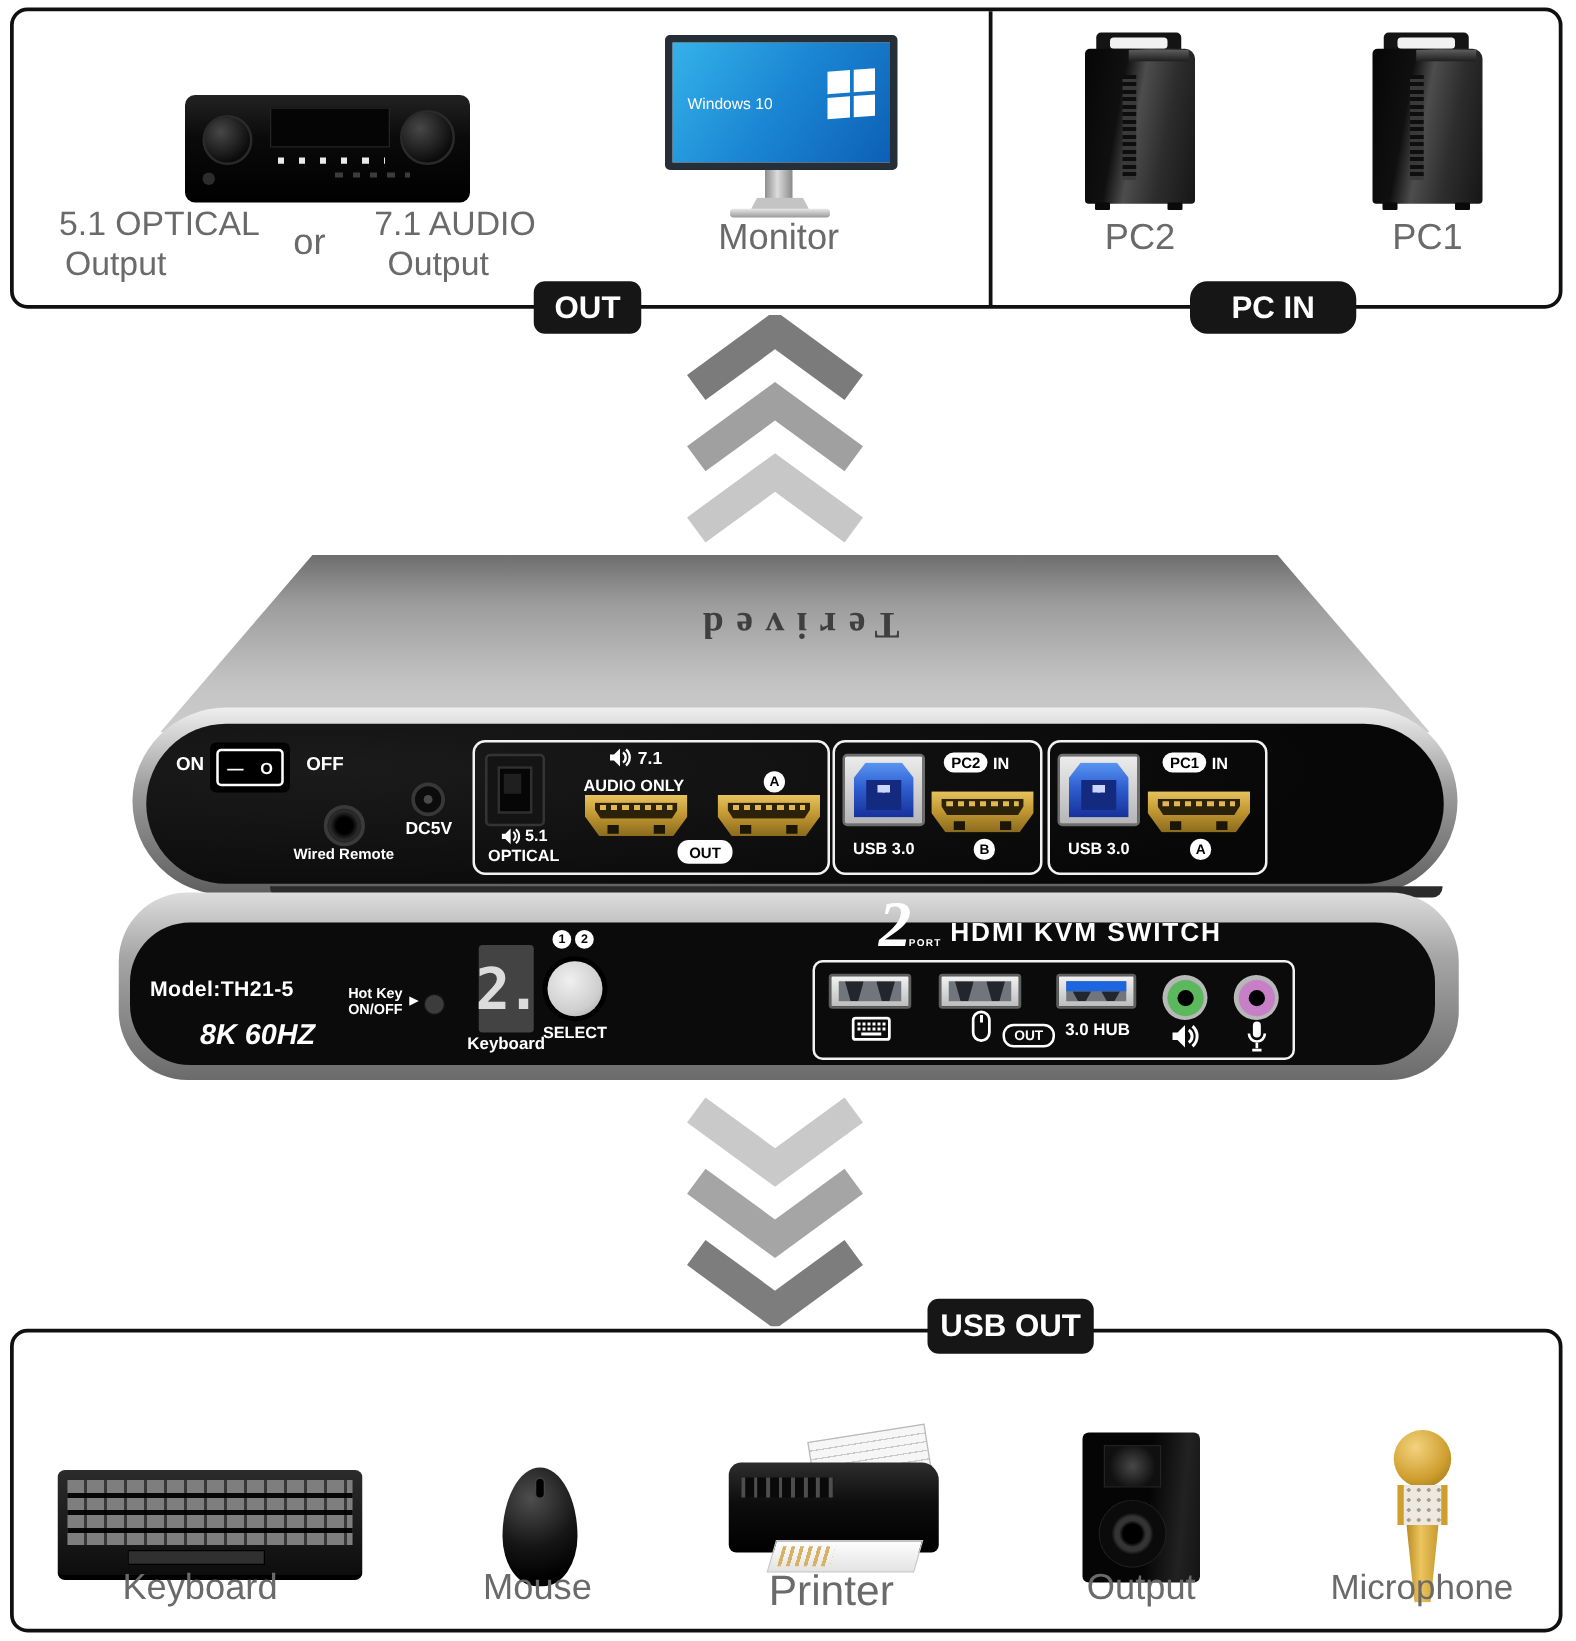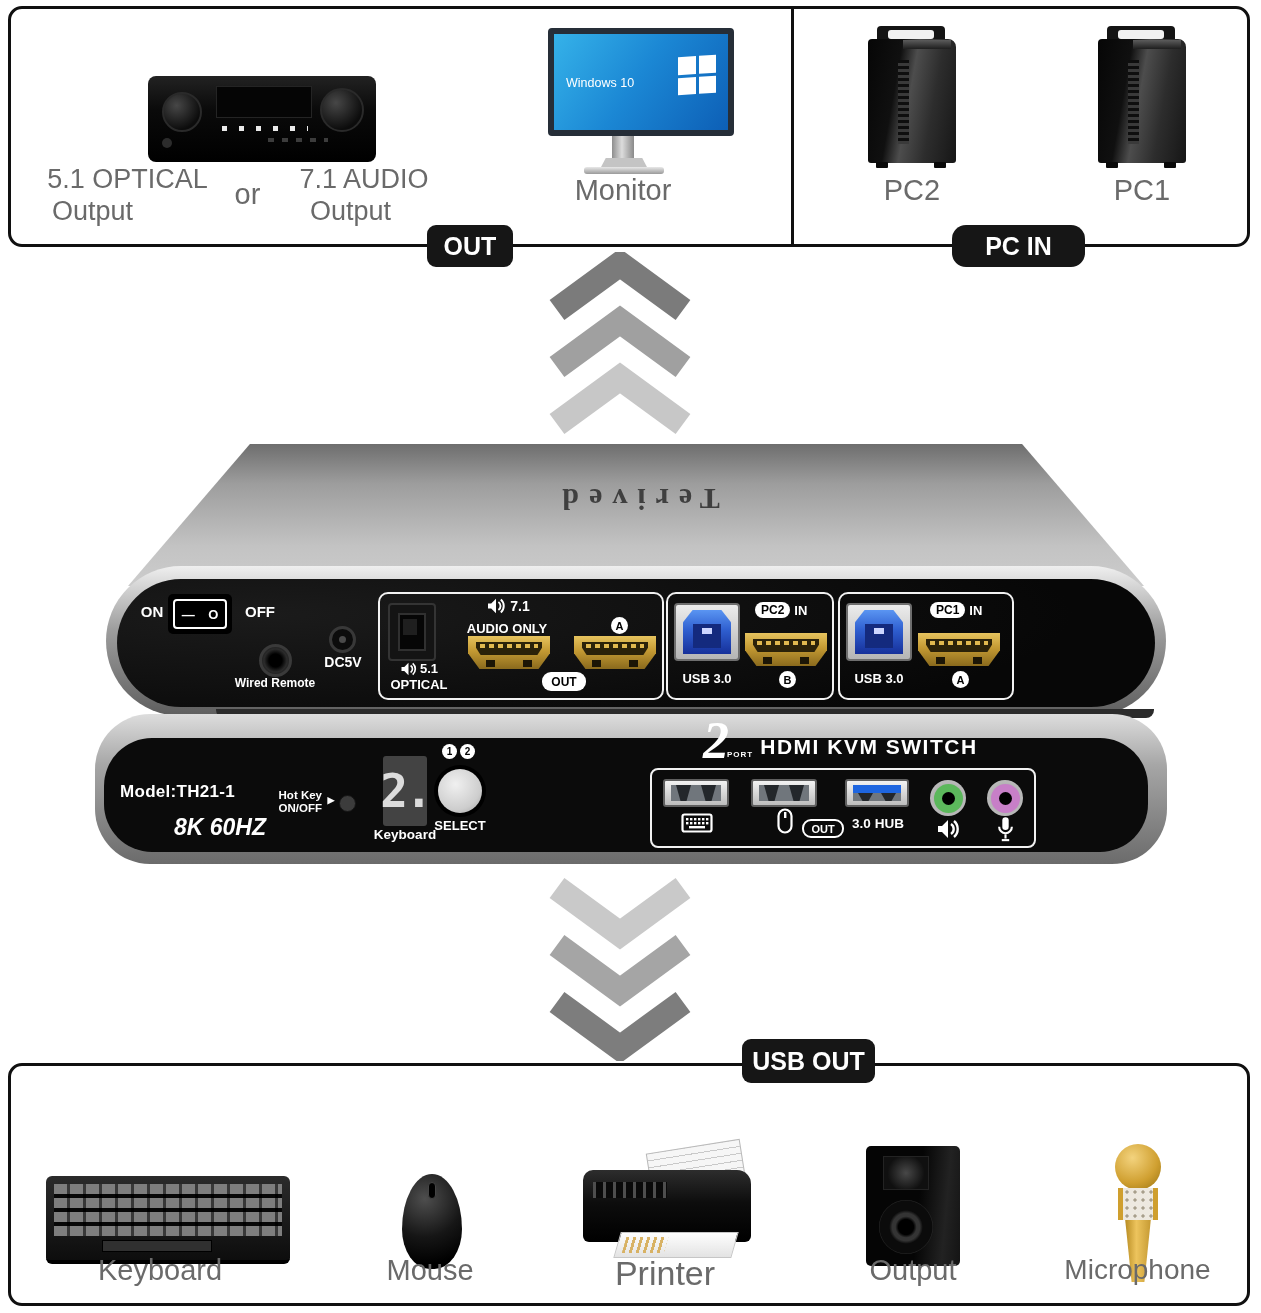--- a/index.html
+++ b/index.html
@@ -20,21 +20,21 @@
   .knob{position:absolute;border-radius:50%;background:radial-gradient(circle at 35% 32%,#474747,#0c0c0c 72%);border:2px solid #2a2a2a;}
   .rdisplay{position:absolute;left:68px;top:10px;width:96px;height:32px;background:#050505;border:1px solid #242424;}
   .rdots{position:absolute;left:74px;top:50px;width:86px;height:5px;
          background:repeating-linear-gradient(90deg,#eaeaea 0 5px,transparent 5px 17px);}
   .rbtns{position:absolute;left:120px;top:62px;width:60px;height:4px;
          background:repeating-linear-gradient(90deg,#3c3c3c 0 6px,transparent 6px 14px);}
   .rjack{position:absolute;left:14px;top:62px;width:10px;height:10px;border-radius:50%;background:#2c2c2c;}
 
   
   .mon-screen{position:absolute;left:532px;top:28px;width:186px;height:108px;border:6px solid #262e38;border-radius:4px;
-              background:linear-gradient(125deg,#35b2e9 0%,#1b87d4 48%,#0d5fb6 100%);margin-left:16px;}
+              background:linear-gradient(125deg,#35b2e9 0%,#1b87d4 48%,#0d5fb6 100%);}
   .mon-text{position:absolute;left:12px;top:42px;color:#fff;font-size:12.5px;}
   .winlogo{position:absolute;right:12px;top:22px;width:38px;height:38px;display:grid;
            grid-template-columns:1fr 1fr;grid-template-rows:1fr 1fr;gap:3px;transform:skewY(-4deg);}
   .winlogo div{background:#fff;}
   .mon-neck{position:absolute;left:612px;top:136px;width:22px;height:24px;
             background:linear-gradient(90deg,#8e8e8e,#dcdcdc 45%,#8a8a8a);}
   .mon-foot{position:absolute;left:600px;top:158px;width:48px;height:11px;
             background:#c4c4c4;clip-path:polygon(12% 0,88% 0,100% 100%,0 100%);}
   .mon-base{position:absolute;left:584px;top:167px;width:80px;height:7px;border-radius:3px;
             background:linear-gradient(180deg,#e8e8e8,#9a9a9a);}
@@ -341,22 +341,22 @@
       <div class="hdmi-slot"></div>
       <div class="hdmi-pins"></div>
     <div class="hdmi-n" style="left:18px;"></div>
       <div class="hdmi-n" style="right:18px;"></div>
   </div>
   <div class="cbadge" style="left:952px;top:671px;">A</div>
 
   <div class="front-base"></div>
   <div class="front-face"></div>
 
-  <div class="wlabel" style="left:120px;top:782px;width:130px;font-size:17px;text-align:left;letter-spacing:.3px;">Model:TH21-1</div>
-  <div class="wlabel" style="left:160px;top:814px;width:120px;font-size:23px;font-style:italic;text-align:center;">8K 60HZ</div>
+  <div class="wlabel" style="left:120px;top:782px;width:130px;font-size:17px;text-align:left;letter-spacing:.3px;">Model:TH21-5</div>
+  <div class="wlabel" style="left:160px;top:814px;width:120px;font-size:23px;font-style:italic;text-align:left;">8K 60HZ</div>
 
   <div class="wlabel" style="left:258px;top:789px;width:64px;font-size:11.5px;text-align:right;">Hot Key</div>
   <div class="wlabel" style="left:258px;top:802px;width:64px;font-size:11.5px;text-align:right;">ON/OFF</div>
   <div class="wlabel" style="left:324px;top:795px;width:14px;font-size:9px;">▶</div>
   <div class="hk-btn"></div>
 
   <div class="seg-display">
     <span class="seg-digit">2.</span>
   </div>
   <div class="wlabel" style="left:369px;top:827px;width:72px;font-size:13.5px;">Keyboard</div>

